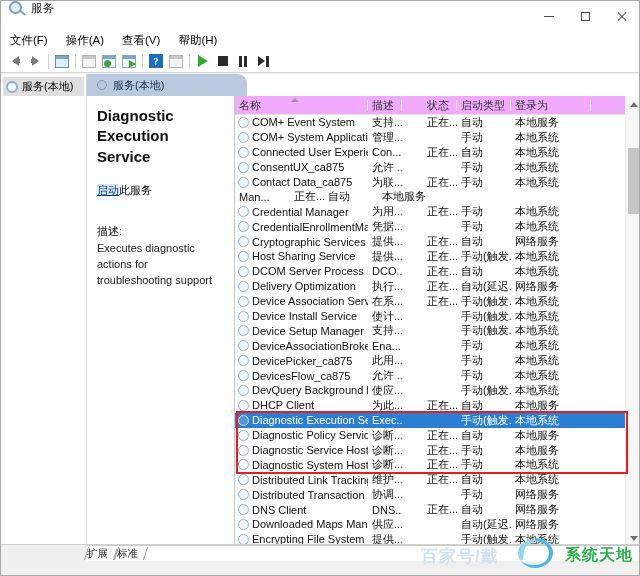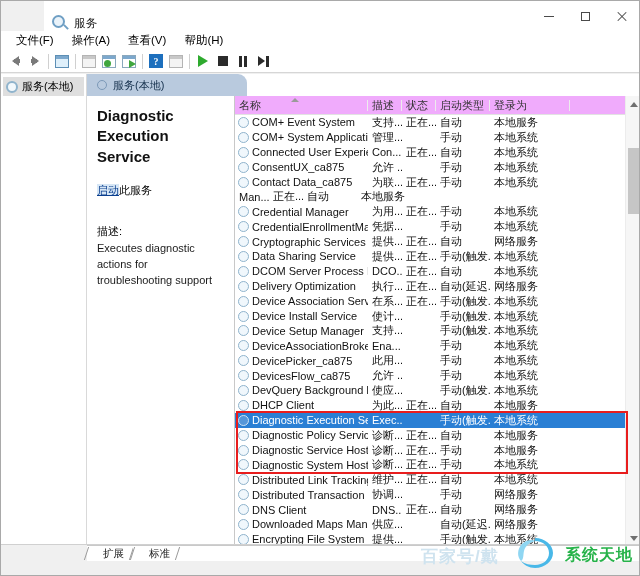--- a/index.html
+++ b/index.html
@@ -18,23 +18,22 @@
     background: #f0f0f0;
     border: 1px solid #a9a9a9;
     overflow: hidden;
   }
 
   
   .titlebar {
     height: 30px;
     background: #ffffff;
     display: flex;
-    align-items: flex-end;
-    position: relative;
-    margin-left: 43px;
+    align-items: flex-start;
+    position: relative;
   }
   .title-icon {
     width: 16px; height: 16px;
     margin-left: 8px; margin-right: 6px;
     position: relative;
     flex: 0 0 auto;
   }
   .gear-glyph {
     position: absolute; left: 0; top: 0;
     width: 13px; height: 13px;
@@ -77,21 +76,20 @@
   }
   .wb-close::before { transform: rotate(45deg); }
   .wb-close::after  { transform: rotate(-45deg); }
 
   
   .menubar {
     height: 19px;
     background: #ffffff;
     display: flex;
     align-items: center;
-    padding-left: 6px;
   }
   .menu-item {
     padding: 1px 9px;
     font-size: 11.5px;
     color: #000;
     white-space: nowrap;
   }
 
   
   .toolbar {
@@ -312,21 +310,21 @@
   .sort-caret {
     position: absolute;
     left: 56px; top: 2px;
     width: 0; height: 0;
     border-left: 4px solid transparent;
     border-right: 4px solid transparent;
     border-bottom: 4px solid #9a9a9a;
   }
   .c-name   { width: 133px; }
   .c-desc   { width: 34px; }
-  .c-state  { width: 34px; }
+  .c-state  { width: 34px; margin-left: 21px; }
   .c-start  { width: 54px; }
   .c-logon  { width: 80px; }
 
   .rows { position: relative; }
   .row {
     display: flex;
     height: 14.9px;
     align-items: center;
     font-size: 11px;
     color: #111;
@@ -402,21 +400,21 @@
     height: 17px;
     display: flex;
     align-items: flex-end;
     background: #ffffff;
     border-top: 1px solid #c9c9c9;
     width: 554px;
   }
   .btab {
     position: relative;
     font-size: 10.5px;
-    padding: 1px 9px 1px 16px;
+    padding: 1px 9px 1px 0;
     color: #1a1a1a;
     background: #ffffff;
   }
   .btab::after {
     content: "";
     position: absolute;
     right: 1px; top: 1px;
     width: 1px; height: 13px;
     background: #9a9a9a;
     transform: skewX(-18deg);
@@ -687,21 +685,21 @@
                   <span>Cryptographic Services</span>
                 </div>
                 <div class="cell c-desc">提供...</div>
                 <div class="cell c-state">正在...</div>
                 <div class="cell c-start">自动</div>
                 <div class="cell c-logon">网络服务</div>
               </div>
               <div class="row">
                 <div class="cell c-name">
                   <span class="svc-ic"></span>
-                  <span>Data Sharing Service</span>
+                  <span>Host Sharing Service</span>
                 </div>
                 <div class="cell c-desc">提供...</div>
                 <div class="cell c-state">正在...</div>
                 <div class="cell c-start">手动(触发...</div>
                 <div class="cell c-logon">本地系统</div>
               </div>
               <div class="row">
                 <div class="cell c-name">
                   <span class="svc-ic"></span>
                   <span>DCOM Server Process La...</span>

